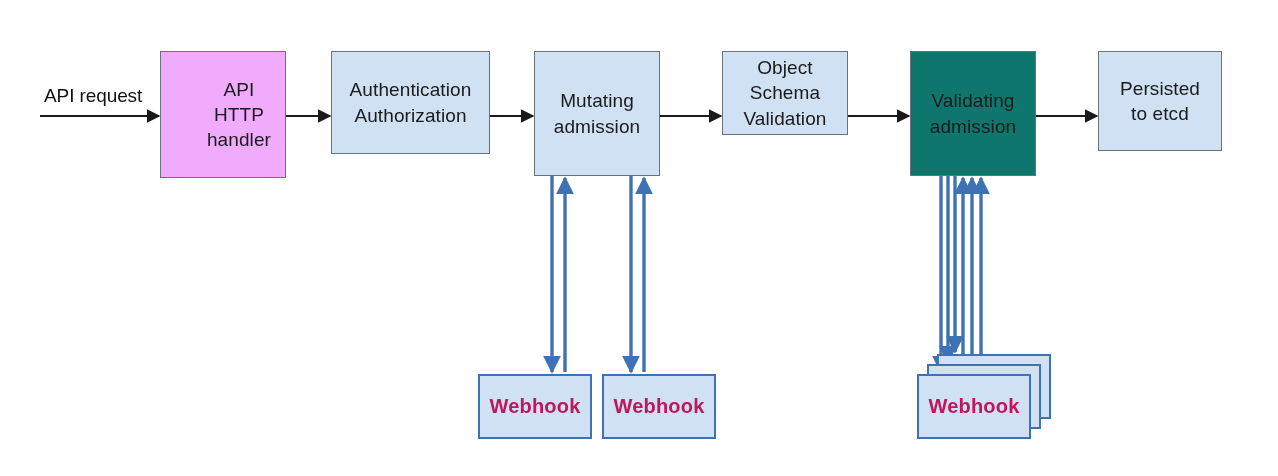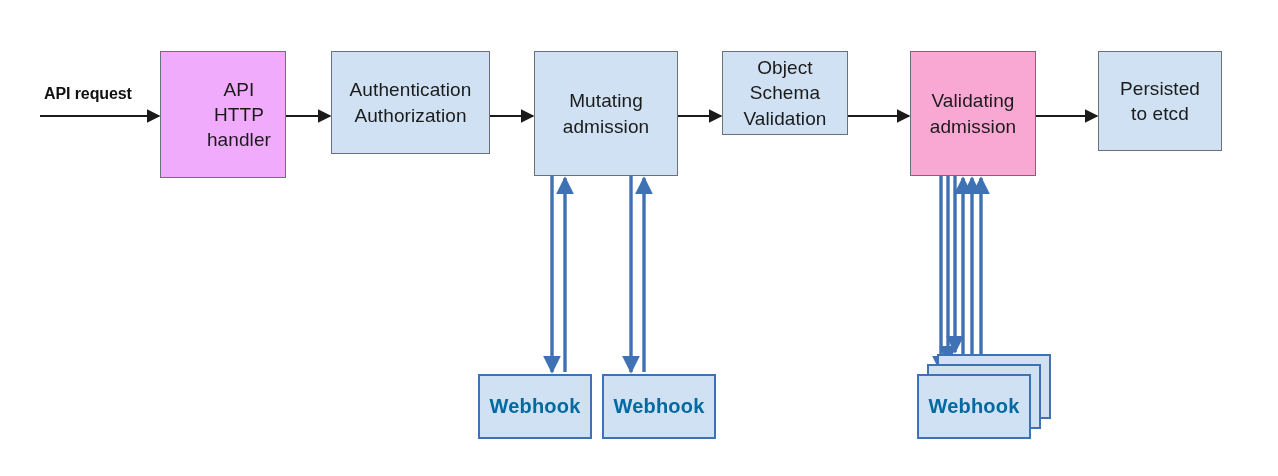--- a/index.html
+++ b/index.html
@@ -41,36 +41,36 @@
   }
   .webhook-box {
     position: absolute;
     box-sizing: border-box;
     background: #cfe1f2;
     border: 2px solid #3f72b5;
     display: flex;
     align-items: center;
     justify-content: center;
     text-align: center;
-    color: #0369a1;
+    color: #be185d;
     font-size: 20px;
     font-weight: 600;
     letter-spacing: 0.2px;
   }
   .webhook-ghost {
     position: absolute;
     box-sizing: border-box;
     background: #cfe1f2;
     border: 2px solid #3f72b5;
   }
   .edge-label {
     position: absolute;
     color: #111111;
-    font-size: 16px;
-    font-weight: 700;
+    font-size: 19px;
+    font-weight: 400;
     letter-spacing: -0.1px;
     white-space: nowrap;
   }
 </style>
 </head>
 <body>
 
 <div id="canvas">
 
   <svg id="diagram" viewBox="0 0 1278 476" xmlns="http://www.w3.org/2000/svg">
@@ -108,26 +108,26 @@
   </svg>
 
   <div class="edge-label" id="entry-label" style="left: 44px; top: 85px;">API request</div>
 
   <div id="stages-layer">
       <div class="stage-box" style="left: 160px; top: 51px; width: 126px; height: 127px; background: #f0abfc; border-color: rgb(107, 113, 120); padding-left: 32px;"><span>API
 HTTP
 handler</span></div>
       <div class="stage-box" style="left: 331px; top: 51px; width: 159px; height: 103px; background: rgb(207, 225, 242); border-color: rgb(107, 113, 120);"><span>Authentication
 Authorization</span></div>
-      <div class="stage-box" style="left: 534px; top: 51px; width: 144px; height: 125px; background: rgb(207, 225, 242); border-color: rgb(107, 113, 120);"><span>Mutating
+      <div class="stage-box" style="left: 534px; top: 51px; width: 126px; height: 125px; background: rgb(207, 225, 242); border-color: rgb(107, 113, 120);"><span>Mutating
 admission</span></div>
       <div class="stage-box" style="left: 722px; top: 51px; width: 126px; height: 84px; background: rgb(207, 225, 242); border-color: rgb(107, 113, 120);"><span>Object
 Schema
 Validation</span></div>
-      <div class="stage-box" style="left: 910px; top: 51px; width: 126px; height: 125px; background: #f9a8d4; border-color: rgb(107, 113, 120);"><span>Validating
+      <div class="stage-box" style="left: 910px; top: 51px; width: 126px; height: 125px; background: #0f766e; border-color: rgb(107, 113, 120);"><span>Validating
 admission</span></div>
       <div class="stage-box" style="left: 1098px; top: 51px; width: 124px; height: 100px; background: rgb(207, 225, 242); border-color: rgb(107, 113, 120);"><span>Persisted
 to etcd</span></div>
     </div>
   <div id="webhooks-layer">
       <div class="webhook-box" style="left: 478px; top: 374px; width: 114px; height: 65px; background: rgb(207, 225, 242); border-color: rgb(63, 114, 181);">
         <span>Webhook</span>
       </div>
       <div class="webhook-box" style="left: 602px; top: 374px; width: 114px; height: 65px; background: rgb(207, 225, 242); border-color: rgb(63, 114, 181);">
         <span>Webhook</span>

